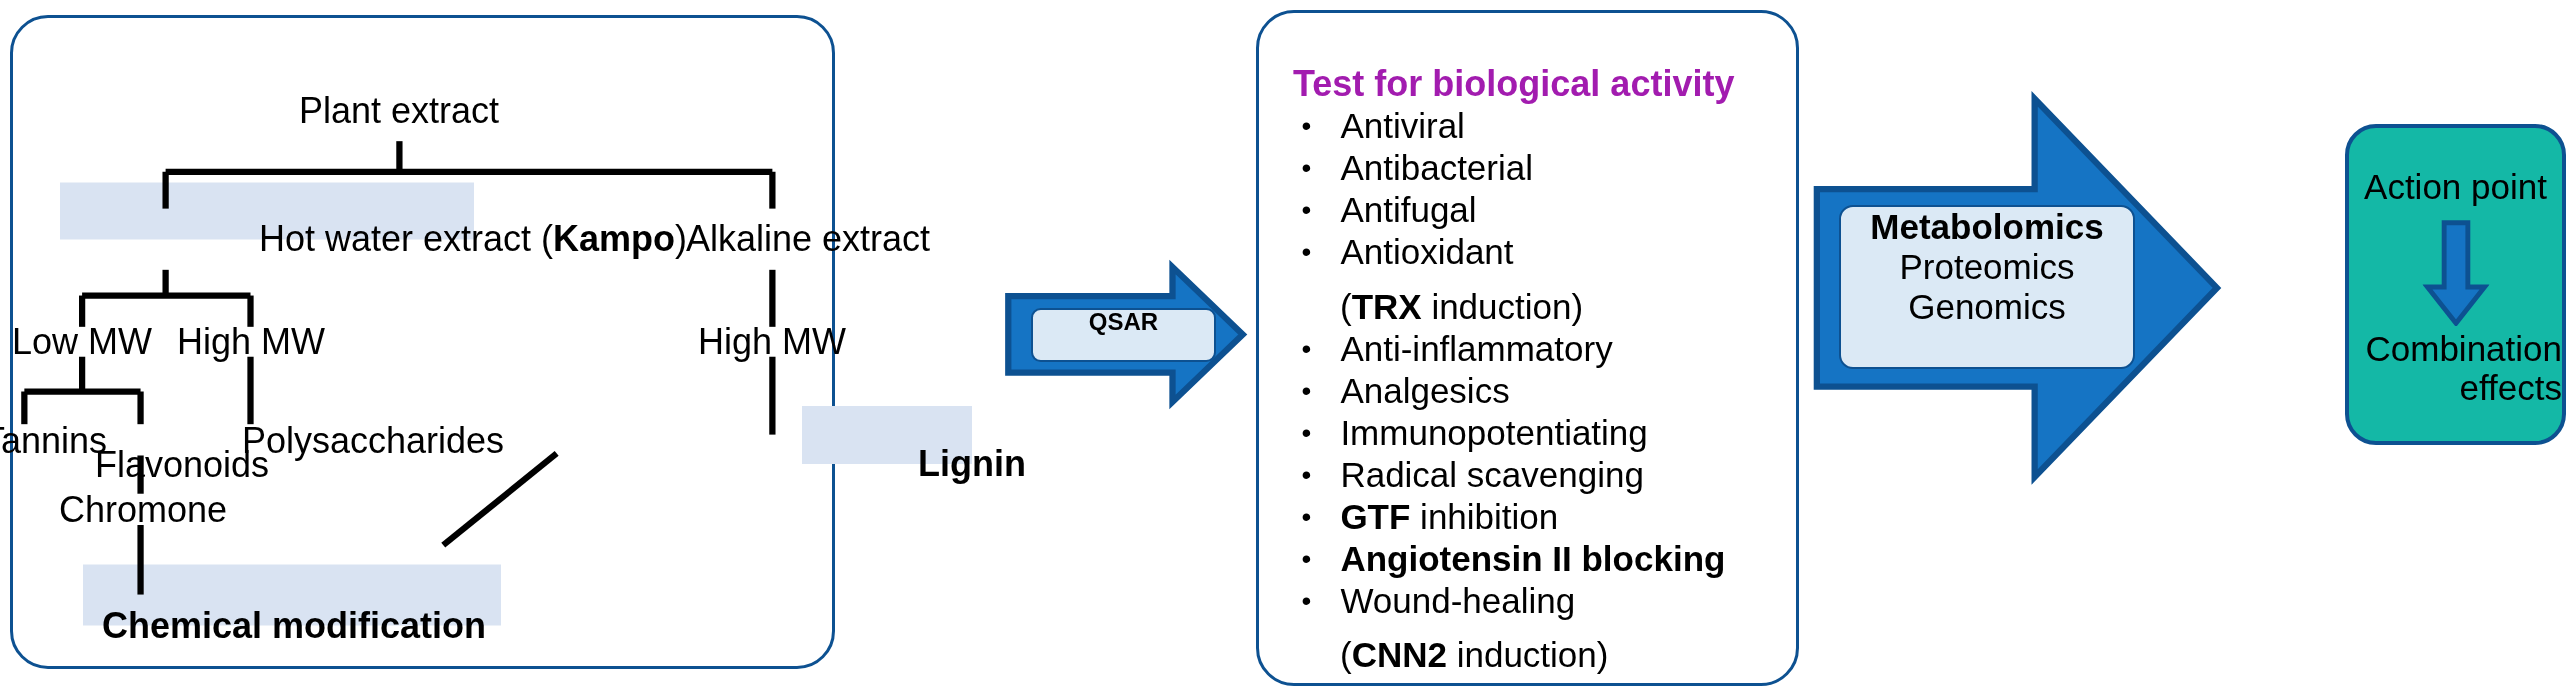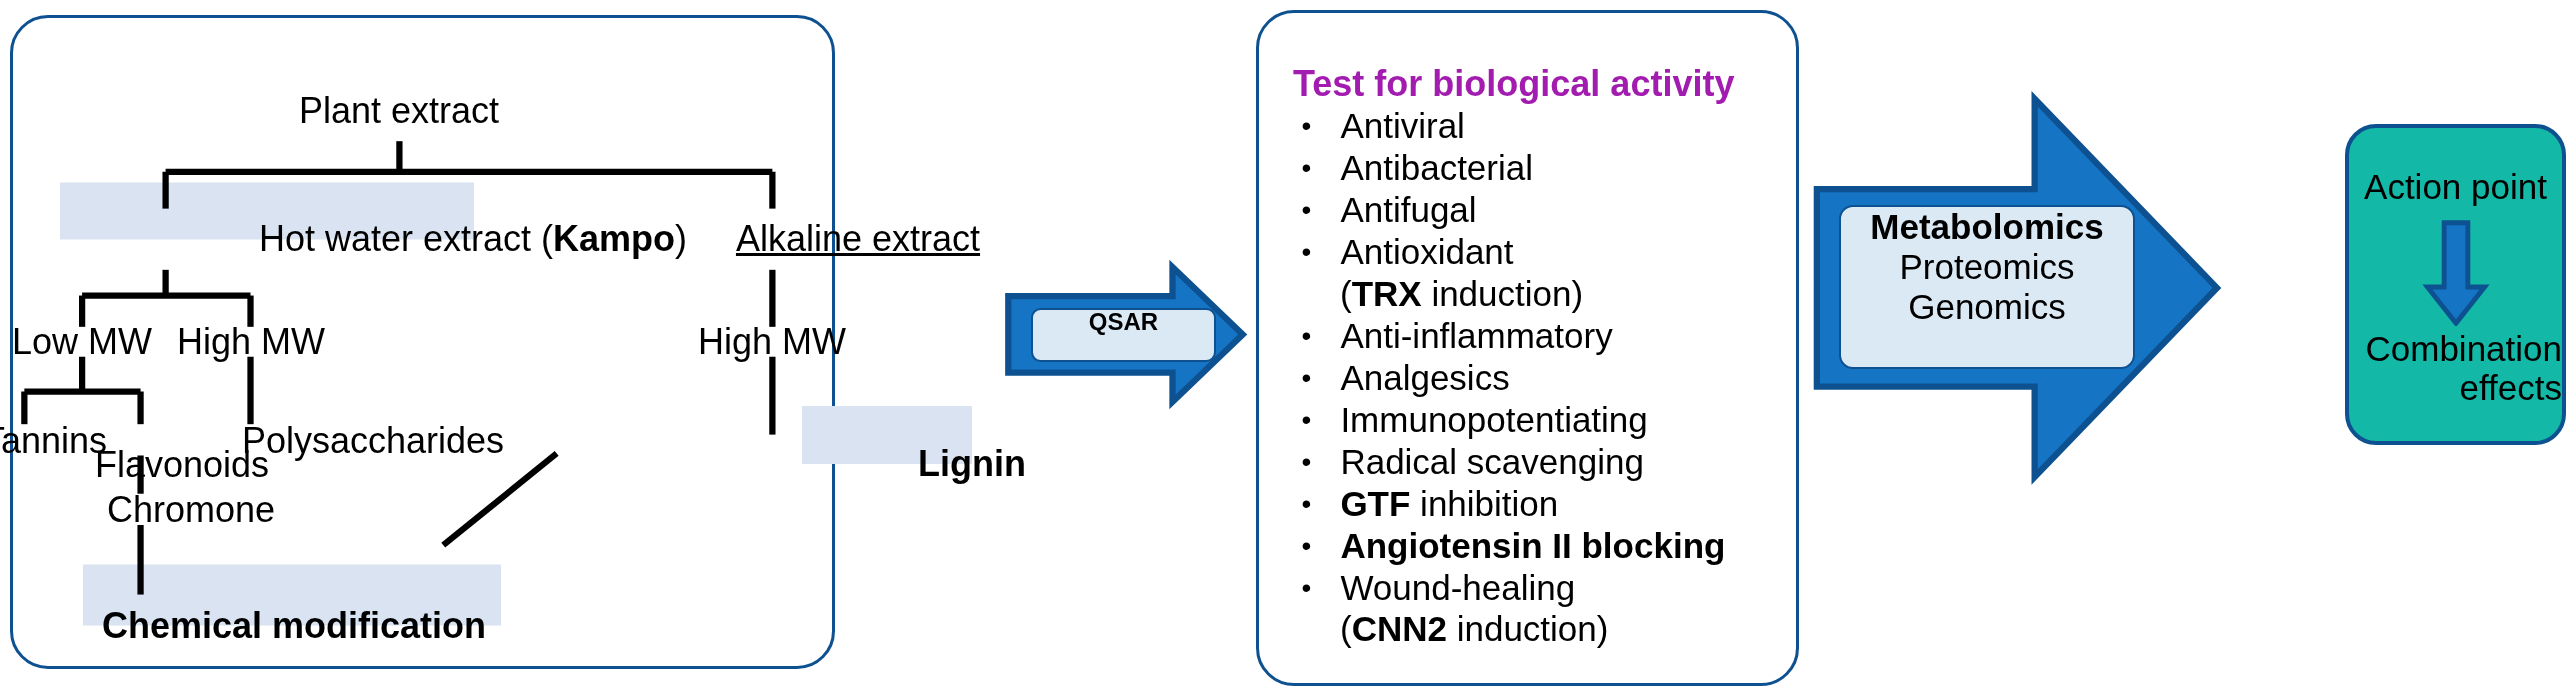--- a/index.html
+++ b/index.html
@@ -81,21 +81,21 @@
     padding-left: 8.4px;
     font-size: 28px;
     line-height: 1.35;
   }
   .bio-text { flex: 1 1 auto; white-space: nowrap; }
   .bio-text b { font-weight: bold; }
   .bio-cont {
     font-size: 35px;
     color: #000;
     line-height: 1.08;
-    margin-top: 4px;
+    margin-top: 17px;
     padding-left: 47px;
     white-space: nowrap;
   }
 
   
   .arrow-chip {
     position: absolute;
     box-sizing: border-box;
     background: #dbe9f5;
     border: 2.8px solid #0d5191;
@@ -174,37 +174,37 @@
       <line x1="800" y1="652" x2="637" y2="784"></line>
     </g>
   </svg>
 
   <div class="tree-label" style="left:473px; top:239px;">
     <span>Hot water extract (</span><b>Kampo</b><span>)</span>
   </div>
 
   <div class="tree-label" style="left:399px; top:111px;">Plant extract</div>
 
-  <div class="tree-label" style="left:858px; top:239px;text-decoration:underline;">Alkaline extract</div>
+  <div class="tree-label" style="left:808px; top:239px;">Alkaline extract</div>
 
   <div class="tree-label" style="left:82px; top:342px;">Low MW</div>
 
   <div class="tree-label" style="left:251px; top:342px;">High MW</div>
 
   <div class="tree-label" style="left:772px; top:342px;">High MW</div>
 
   <div class="tree-label" style="left:45px; top:441px;">Tannins</div>
 
   <div class="tree-label" style="left:182px; top:441px;margin-top:24px;">Flavonoids</div>
 
   <div class="tree-label" style="left:373px; top:441px;">Polysaccharides</div>
 
   <div class="tree-label bold" style="left:972px; top:464px;">Lignin</div>
 
-  <div class="tree-label" style="left:143px; top:510px;margin-left:48px;">Chromone</div>
+  <div class="tree-label" style="left:143px; top:510px;">Chromone</div>
 
   <div class="tree-label bold" style="left:294px; top:626px;">Chemical modification</div>
 
   <svg class="overlay" viewBox="0 0 3702 998" preserveAspectRatio="none">
     <polygon points="1449,426 1685,426 1685,384 1786,481 1685,578 1685,536 1449,536" fill="#1574c4" stroke="#0d5191" stroke-width="9" stroke-linejoin="miter"></polygon>
   </svg>
   <div class="arrow-chip" id="qsar-chip">
     <span class="chip-line">QSAR</span>
   </div>
 

